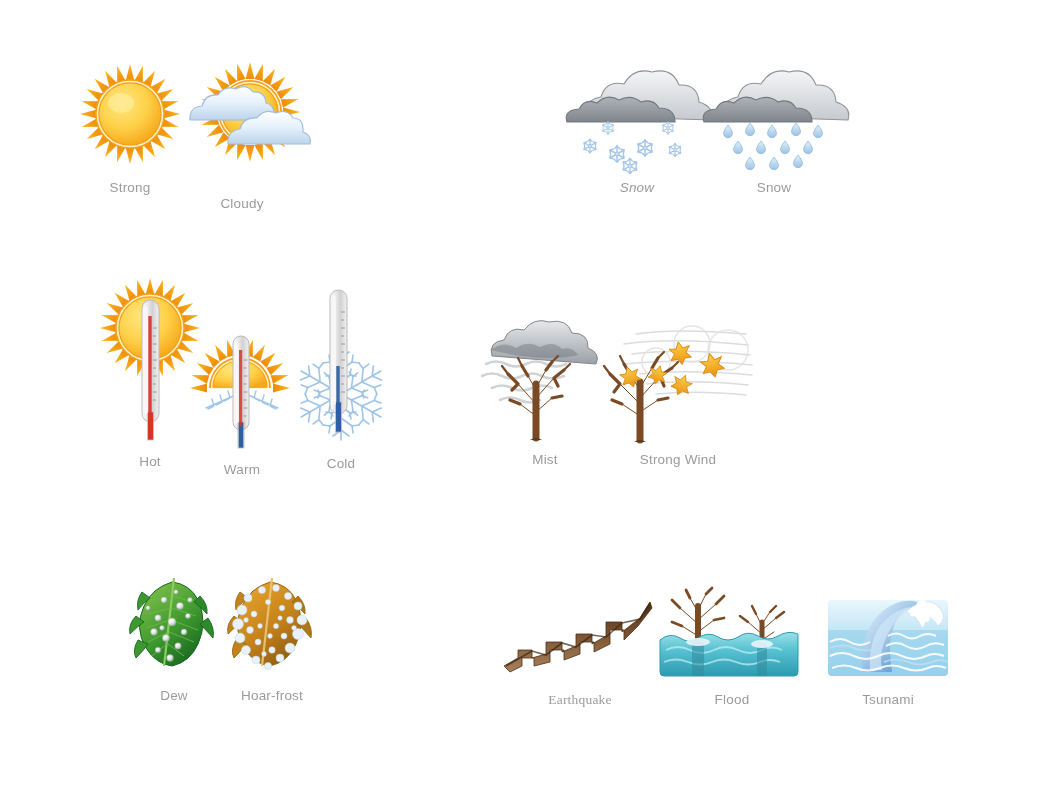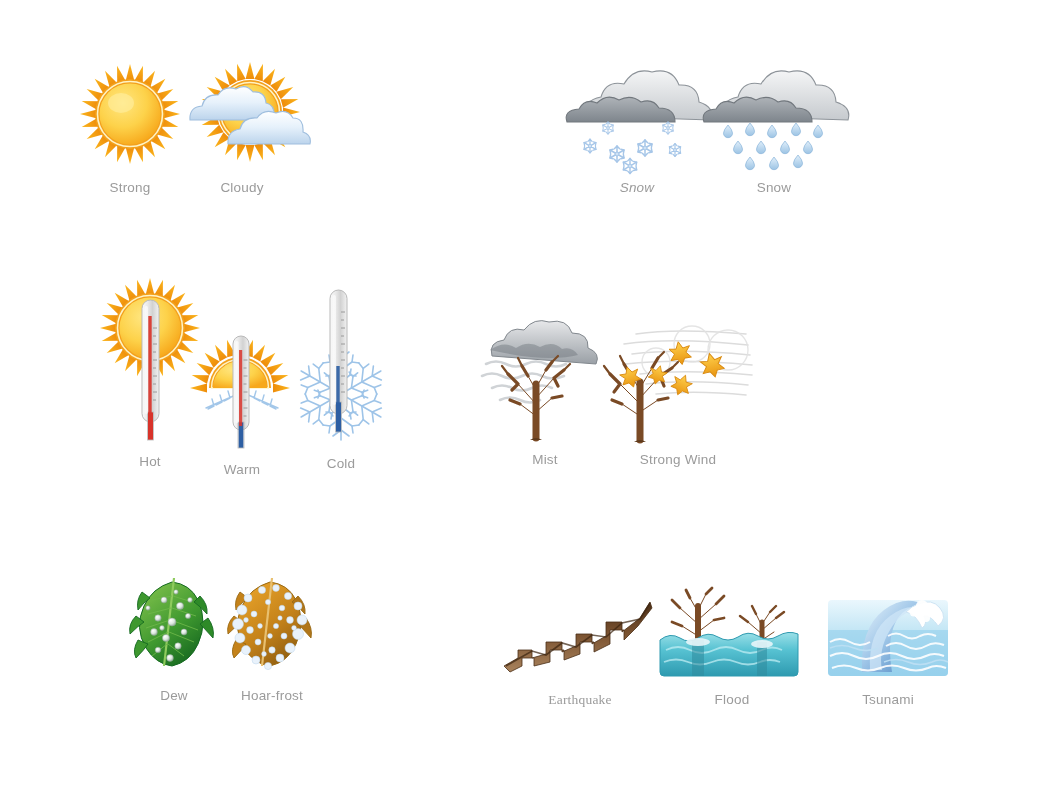--- a/index.html
+++ b/index.html
@@ -112,21 +112,21 @@
         </g>
         <circle r="32" fill="#F3A01C"></circle>
         <circle r="29.5" fill="none" stroke="#FFF3C4" stroke-width="1.5"></circle>
         <circle r="27.5" fill="url(#sunG)"></circle>
       </g>
       <g>
         <path d="M2,58 q-1,-13 12,-14 q3,-12 16,-11 q6,-10 18,-6 q10,-6 17,3 q12,-1 13,11 q10,2 8,17 Z" fill="url(#clG)" stroke="#9FBEDE" stroke-width="1.1"></path>
         <path d="M40,82 q-1,-13 12,-15 q3,-12 17,-11 q7,-10 19,-5 q11,-5 17,5 q11,0 10,14 q9,3 7,12 Z" fill="url(#clG)" stroke="#9FBEDE" stroke-width="1.1"></path>
       </g>
     </svg>
-    <div class="label" style="top:118px;">Cloudy</div>
+    <div class="label" style="top:134px;">Cloudy</div>
   </div>
 
 
   <div class="icon-cell" style="left:563px;top:70px;width:148px;height:98px;">
     <svg class="art" width="148" height="98" viewBox="0 0 148 98">
       <defs>
         <linearGradient id="gcTop" x1="0" y1="0" x2="0" y2="1">
           <stop offset="0%" stop-color="#F4F5F6"></stop>
             <stop offset="100%" stop-color="#C6CACE"></stop>
         </linearGradient>

